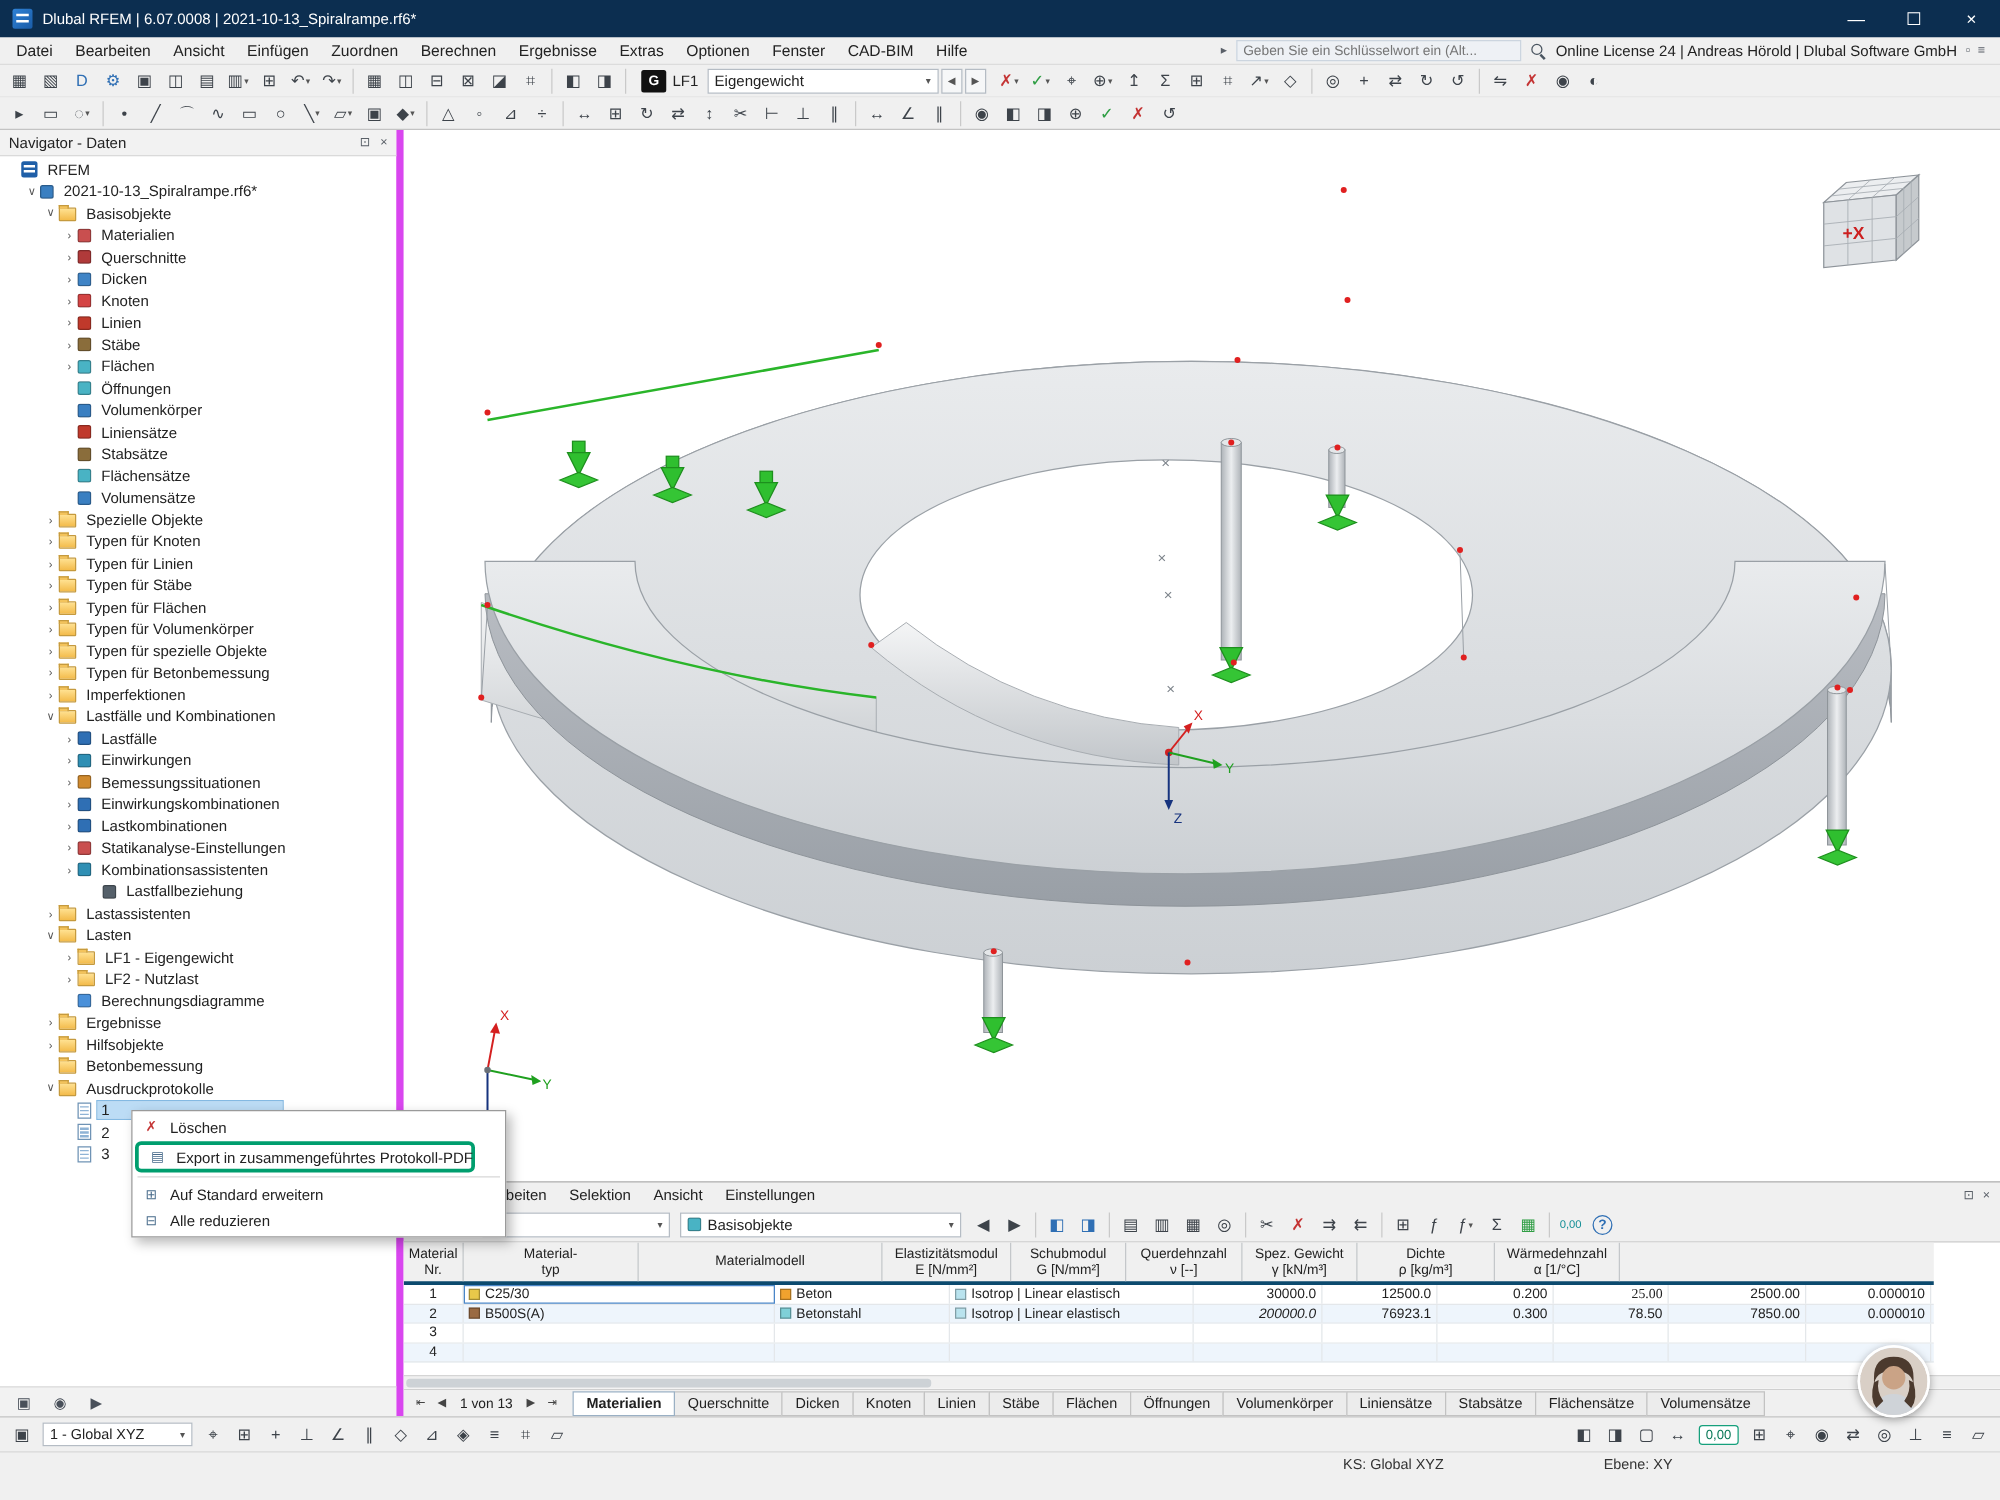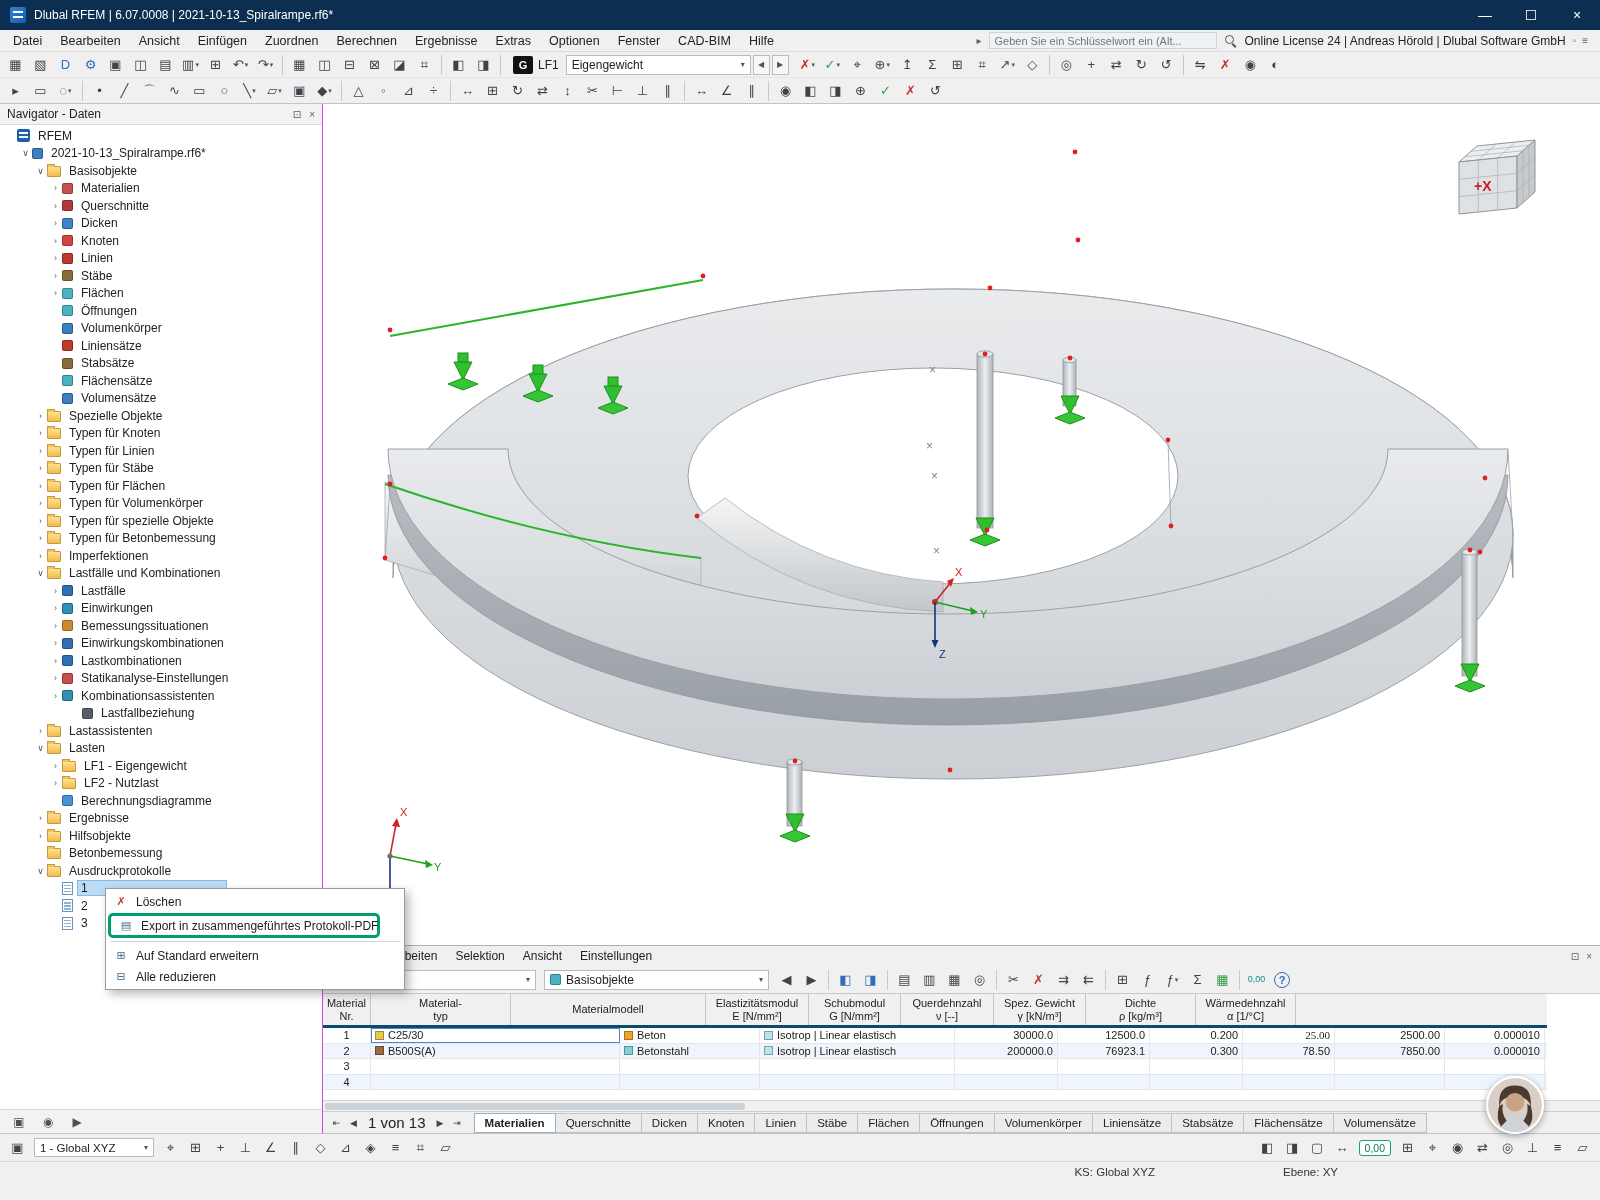--- a/index.html
+++ b/index.html
@@ -39,21 +39,21 @@
   .tb-sep{width:1px;height:20px;background:#c9c9c9;margin:0 4px;flex:none}
   .c-blue{color:#2f6fb4}.c-red{color:#c43434}.c-green{color:#2f9e44}.c-teal{color:#148f96}
   .lc-badge{background:#111;color:#fff;font-weight:bold;font-size:11px;width:20px;height:18px;display:flex;align-items:center;justify-content:center;border-radius:2px;margin:0 5px 0 8px;flex:none}
   .lc-prefix{font-size:12px;margin-right:7px}
   .combo{display:flex;align-items:center;background:#fff;border:1px solid #b5bcc4;height:20px;padding:0 5px;font-size:12px;white-space:nowrap}
   .combo .combo-arrow{margin-left:auto;font-size:8px;color:#555;padding-left:5px}
   .lc-combo{width:185px}
   .small-btn{width:17px;height:20px;border:1px solid #b5bcc4;background:#f6f7f8;display:flex;align-items:center;justify-content:center;font-size:8px;color:#555;margin-left:2px;flex:none}
 
   
-  .navigator{left:0;top:104px;width:323px;height:1029px;background:#fff;border-right:1px solid #d946ef;display:flex;flex-direction:column}
+  .navigator{left:0;top:104px;width:323px;height:1029px;background:#fff;border-right:6px solid #d946ef;display:flex;flex-direction:column}
   .nav-header{height:21px;background:#f2f2f2;border-bottom:1px solid #dadada;display:flex;align-items:center;padding:0 7px;font-size:12px;flex:none}
   .nav-hicons{margin-left:auto;display:flex;gap:8px;color:#555;font-size:10px}
   .tree{flex:1;overflow:hidden;padding-top:2px}
   .tree-row{display:flex;align-items:center;height:17.5px;font-size:12px;white-space:nowrap}
   .tree-exp{width:13px;text-align:center;font-size:9px;color:#555;flex:none}
   .tree-ic{flex:none;margin-right:5px}
   .ic-chip{width:11px;height:11px;border-radius:2px;border:1px solid rgba(0,0,0,.28)}
   .ic-folder{width:14px;height:11px;background:linear-gradient(#ffe191,#f3bb4b);border:1px solid #c59a3e;border-radius:1px;position:relative;margin-top:1px}
   .ic-folder::before{content:"";position:absolute;top:-3px;left:-1px;width:6px;height:2px;background:#f3c35c;border:1px solid #c59a3e;border-bottom:none}
   .ic-doc{width:11px;height:13px;background:#fff;border:1px solid #6f93b5;position:relative}
@@ -94,21 +94,21 @@
   .tr.alt{background:#eef5fc}
   .td{border-right:1px solid #e4e7ea;font-size:11px;display:flex;align-items:center;padding:0 4px;flex:none;white-space:nowrap;overflow:hidden}
   .td.r{justify-content:flex-end}
   .td.c{justify-content:center}
   .cell-chip{width:9px;height:9px;border:1px solid rgba(0,0,0,.3);margin-right:4px;flex:none}
   .td.focus{outline:1.5px solid #4a86c8;outline-offset:-1.5px}
   .scrollstrip{position:absolute;left:0;right:0;bottom:0;height:11px;background:#f0f0f0;border-top:1px solid #d5d5d5}
   .scroll-thumb{position:absolute;left:2px;top:2px;width:420px;height:7px;background:#cdd2d6;border-radius:3px}
   .tabsrow{height:22px;background:#f0f0f0;display:flex;align-items:center;padding:0 5px;border-top:1px solid #cfcfcf;flex:none}
   .pg-btn{width:17px;height:17px;display:flex;align-items:center;justify-content:center;font-size:9px;color:#444}
-  .pg-label{font-size:15px;margin:0 6px;white-space:nowrap}
+  .pg-label{font-size:11px;margin:0 6px;white-space:nowrap}
   .tabs{display:flex;align-items:center;margin-left:8px}
   .tab{padding:0 10px;font-size:11.5px;border:1px solid #c2c2c2;margin-right:-1px;background:#ececec;height:20px;display:flex;align-items:center;white-space:nowrap}
   .tab.active{background:#fff;font-weight:bold;border-color:#9ab0c4;position:relative;z-index:2}
 
   
   .statusbar{left:0;top:1133px;width:1600px;height:28px;background:#f0f0f0;border-top:1px solid #c3c3c3;display:flex;align-items:center;padding:0 5px}
   .sb-combo{width:120px;height:19px;font-size:11.5px;margin:0 4px}
   .inforow{left:0;top:1161px;width:1600px;height:39px;background:#f0f0f0;border-top:1px solid #d8d8d8;font-size:11.5px;color:#333}
   .inforow .ks{position:absolute;right:445px;top:4px}
   .inforow .plane{position:absolute;right:262px;top:4px}
@@ -972,21 +972,21 @@
             <span>B500S(A)</span>
           </div>
           <div class="td l" style="width: 140px;">
             <span class="cell-chip" style="background: rgb(127, 208, 216);"></span>
             <span>Betonstahl</span>
           </div>
           <div class="td l" style="width: 195px;">
             <span class="cell-chip" style="background: rgb(185, 227, 238);"></span>
             <span>Isotrop | Linear elastisch</span>
           </div>
-          <div class="td r" style="width: 103px;">200000.0</div>
+          <div class="td r" style="width: 103px; font-style: italic;">200000.0</div>
           <div class="td r" style="width: 92px;">76923.1</div>
           <div class="td r" style="width: 93px;">0.300</div>
           <div class="td r" style="width: 92px;">78.50</div>
           <div class="td r" style="width: 110px;">7850.00</div>
           <div class="td r" style="width: 100px;">0.000010</div>
         </div>
         <div class="tr">
           <div class="td c" style="width: 48px;">3</div>
           <div class="td l" style="width: 249px;"></div>
           <div class="td l" style="width: 140px;"></div>

